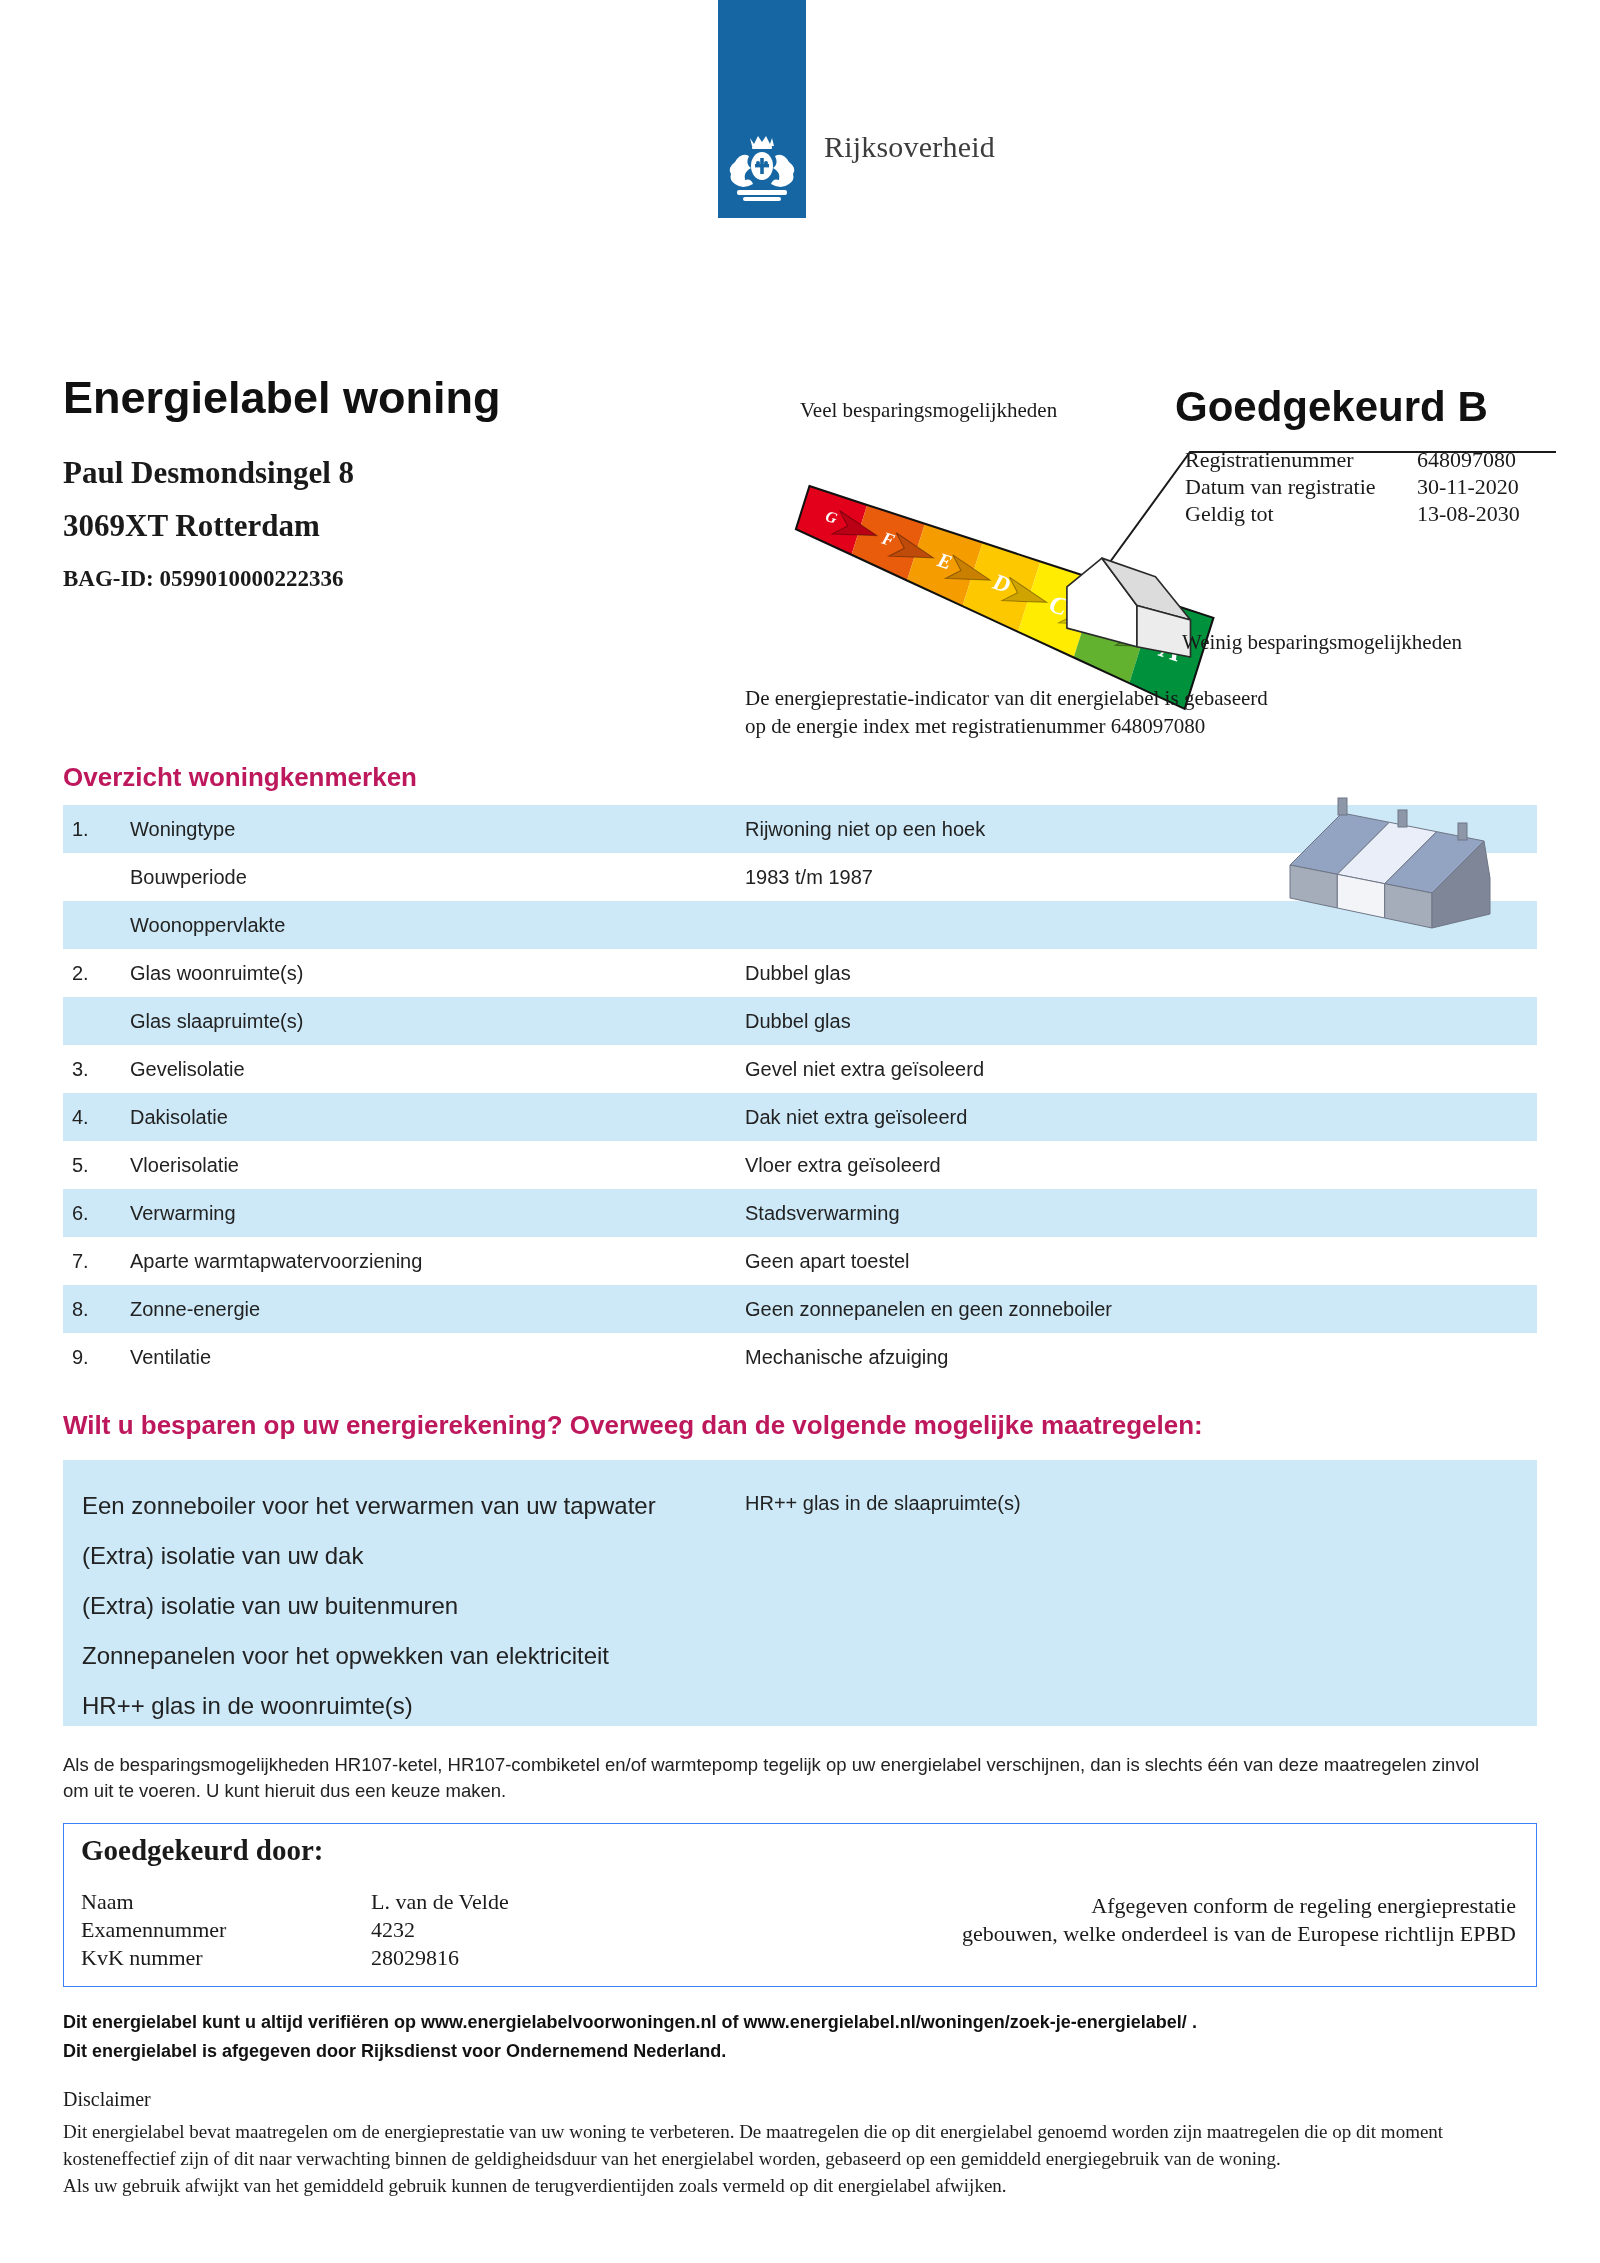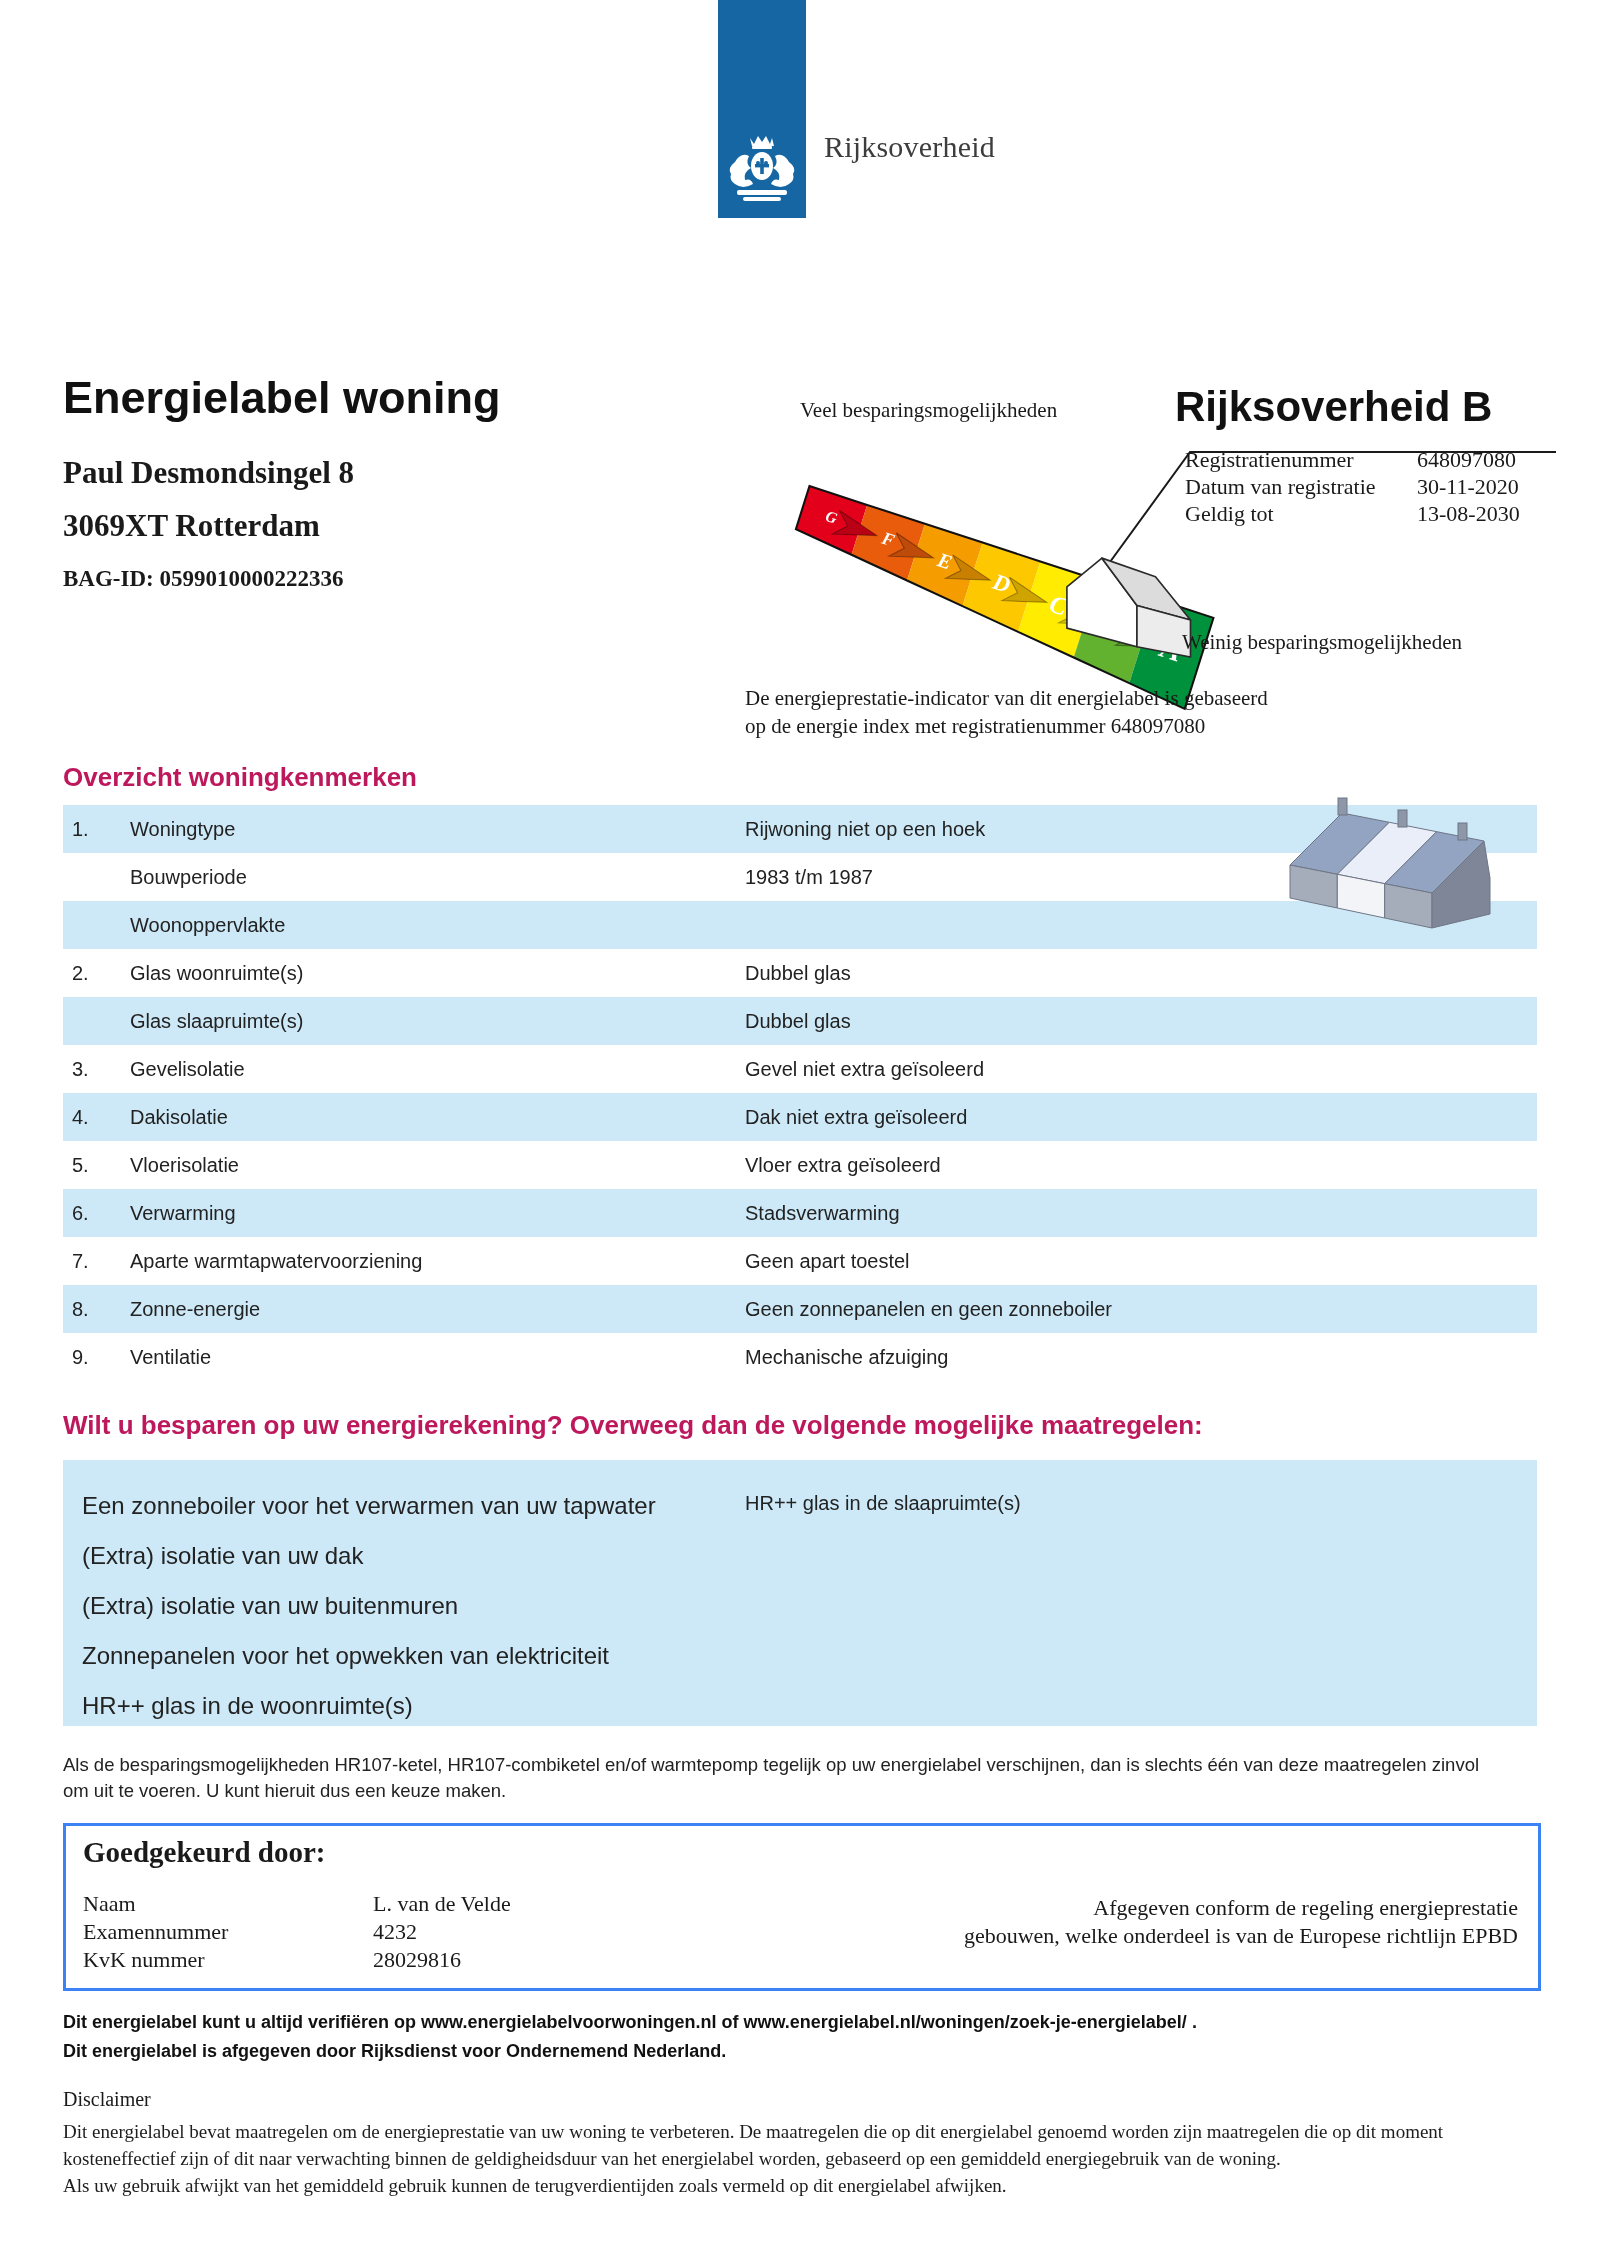--- a/index.html
+++ b/index.html
@@ -37,21 +37,21 @@
   
   .table-house{position:absolute;left:1282px;top:790px;}
 
   
   .measures-box{position:absolute;left:63px;top:1460px;width:1474px;height:266px;background:#cde9f7;}
   .measure-item{position:absolute;left:19px;font-size:24px;color:#222;}
   .measure-item-right{position:absolute;left:682px;font-size:20px;color:#222;}
   .measures-note{position:absolute;left:63px;top:1752px;width:1435px;font-size:18.5px;line-height:26px;color:#222;}
 
   
-  .approval-box{position:absolute;left:63px;top:1823px;width:1472px;height:162px;border:3px solid #3b82f6;background:#fff;}
+  .approval-box{position:absolute;left:63px;top:1823px;width:1472px;height:162px;border:1px solid #3b82f6;background:#fff;}
   .approval-title{position:absolute;left:17px;top:10px;font-size:29px;font-weight:bold;font-family:"Liberation Serif",serif;}
   .approval-rows{position:absolute;left:17px;top:64px;font-family:"Liberation Serif",serif;font-size:22px;line-height:28px;}
   .approval-row{display:grid;grid-template-columns:290px auto;}
   .conform{position:absolute;right:20px;top:68px;text-align:right;font-family:"Liberation Serif",serif;font-size:22px;line-height:28px;}
 
   
   .footer-bold{position:absolute;left:63px;top:2008px;font-size:18px;font-weight:bold;line-height:29px;color:#111;}
   .disclaimer-h{position:absolute;left:63px;top:2088px;font-family:"Liberation Serif",serif;font-size:20px;}
   .disclaimer-b{position:absolute;left:63px;top:2118px;width:1430px;font-family:"Liberation Serif",serif;
                 font-size:19px;line-height:27px;color:#1d1d1d;}
@@ -81,21 +81,21 @@
     </svg>
   </div>
   <div class="wordmark">Rijksoverheid</div>
 
   <div class="doc-title">Energielabel woning</div>
   <div class="addr1 serif">Paul Desmondsingel 8</div>
   <div class="addr2 serif">3069XT Rotterdam</div>
   <div class="bagid serif">BAG-ID: 0599010000222336</div>
 
   <div class="veel serif">Veel besparingsmogelijkheden</div>
-  <div class="label-title">Rijksoverheid B</div>
+  <div class="label-title">Goedgekeurd B</div>
 
   <svg class="abs" style="left:1040px;top:438px;" width="520" height="130" viewBox="0 0 520 130">
     <polyline points="516,14 150,14 70,124" fill="none" stroke="#1a1a1a" stroke-width="2"></polyline>
   </svg>
 
   <div class="reg-block">
     <div class="reg-row">
       <span>Registratienummer</span>
       <span>648097080</span>
     </div>

